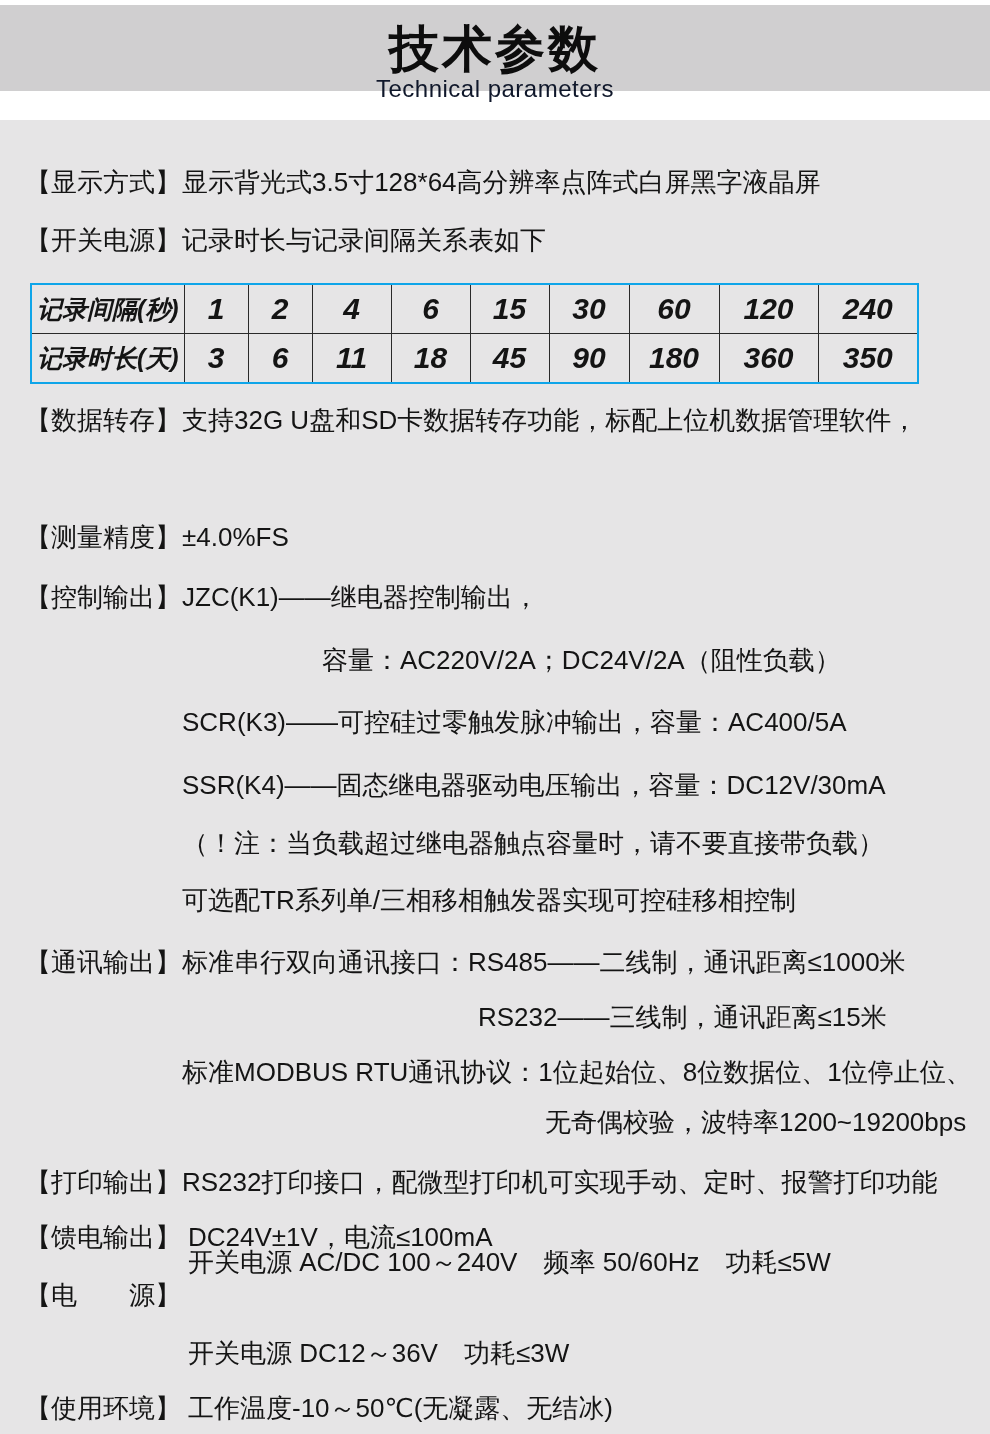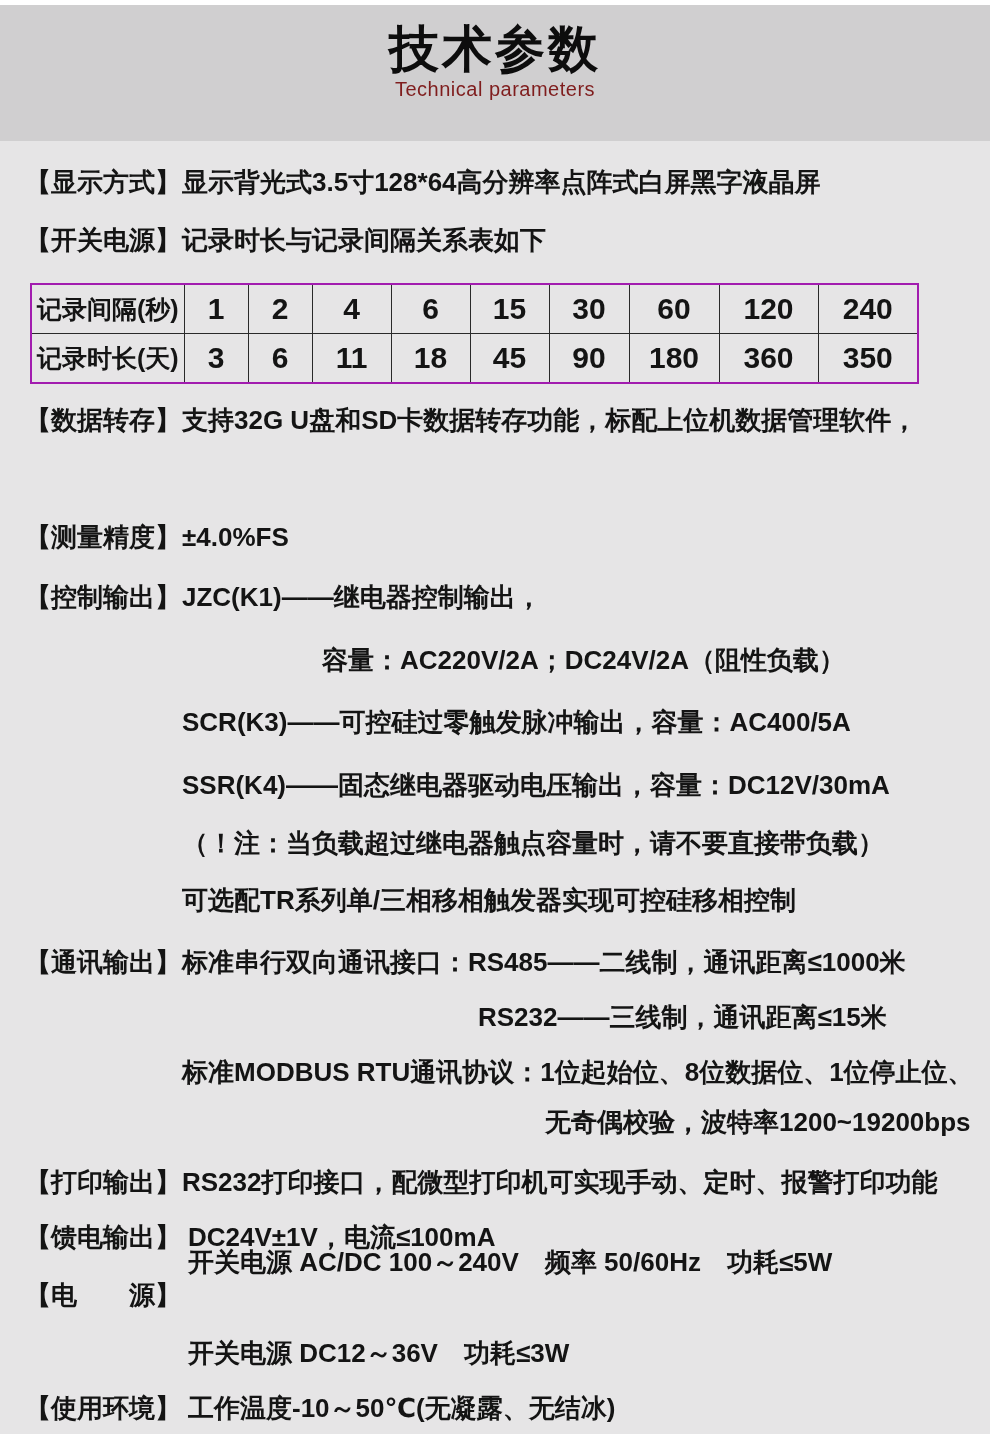--- a/index.html
+++ b/index.html
@@ -5,49 +5,49 @@
   html,body{margin:0;padding:0;}
   body{
     width:990px;height:1434px;position:relative;
     background:#ffffff;
     font-family:"Liberation Sans","DejaVu Sans",sans-serif;
     color:#111111;
   }
   .page{position:absolute;inset:0;overflow:hidden;}
   .body-bg{position:absolute;left:0;top:120px;right:0;bottom:0;background:#e6e5e6;}
   .header-band{
-    position:absolute;left:0;top:5px;width:100%;height:136px;
+    position:absolute;left:0;top:5px;width:100%;height:86px;
     background:#d0cfd0;text-align:center;
   }
   .title{
     margin:0;padding-top:18px;
     font-size:50px;line-height:52px;font-weight:bold;
     letter-spacing:3px;color:#0d0d0d;
   }
   .subtitle{
-    margin-top:2px;font-size:20px;line-height:24px;
-    color:#7f1d1d;letter-spacing:0.5px;font-weight:normal;
+    margin-top:2px;font-size:24px;line-height:24px;
+    color:#0f172a;letter-spacing:0.5px;font-weight:normal;
   }
   .t{
     position:absolute;white-space:nowrap;
-    font-size:26px;line-height:36px;font-weight:700;color:#141414;
+    font-size:26px;line-height:36px;font-weight:400;color:#141414;
   }
   .lbl{letter-spacing:0px;}
   table.rec{
     position:absolute;left:30px;top:283px;
     border-collapse:collapse;table-layout:fixed;
     background:transparent;
   }
   table.rec td{
     border:1px solid #2a2a2a;
     text-align:center;vertical-align:middle;
     height:48px;padding:0;
     font-size:30px;font-weight:600;color:#141414;
   }
-  table.rec{border:2px solid #a21caf;}
+  table.rec{border:2px solid #0ea5e9;font-style:italic;}
   table.rec td.rowhead{font-size:25px;}
 </style>
 </head>
 <body>
 
 <div class="page">
   <div class="body-bg"></div>
 
   <header class="header-band">
     <h1 class="title">技术参数</h1>

